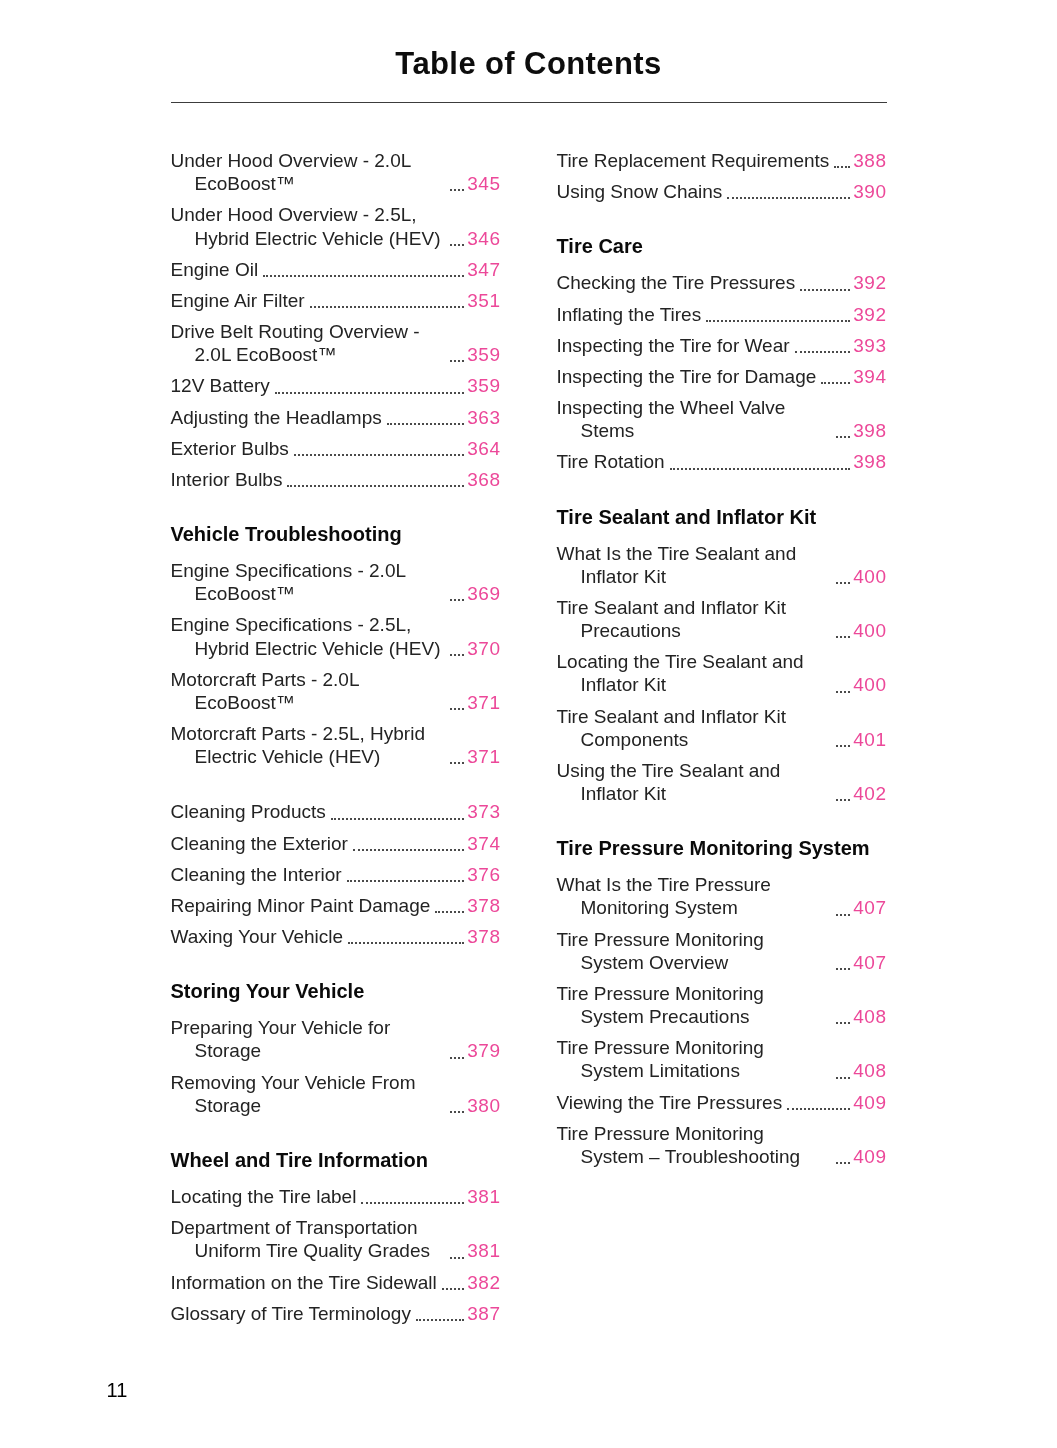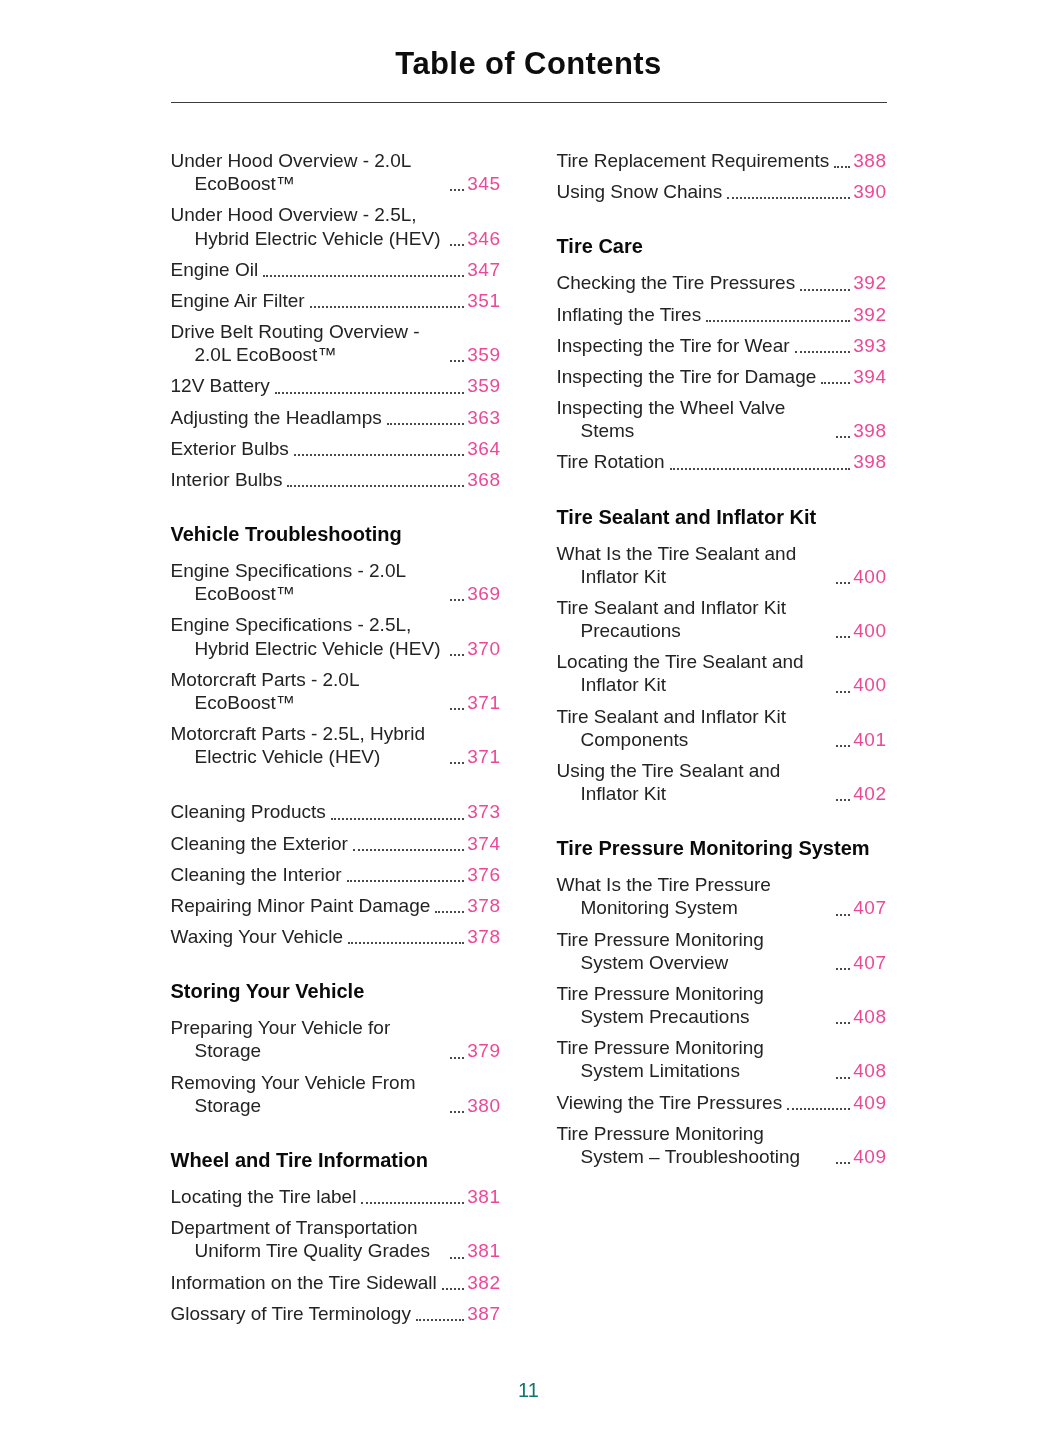--- a/index.html
+++ b/index.html
@@ -72,23 +72,23 @@
   .pagenum {
     flex: none;
     color: #ec4899;
     letter-spacing: 0.5px;
   }
   .footer-page {
     position: absolute;
     bottom: 46px;
     left: 0;
     right: 0;
-    text-align: center;
+    text-align: left;
     font-size: 20px;
-    color: #0f766e;
+    color: #000000;
   }
 </style>
 </head>
 <body>
 
 <div class="page">
   <header>
     <h1 class="title">Table of Contents</h1>
     <div class="rule"></div>
   </header>

